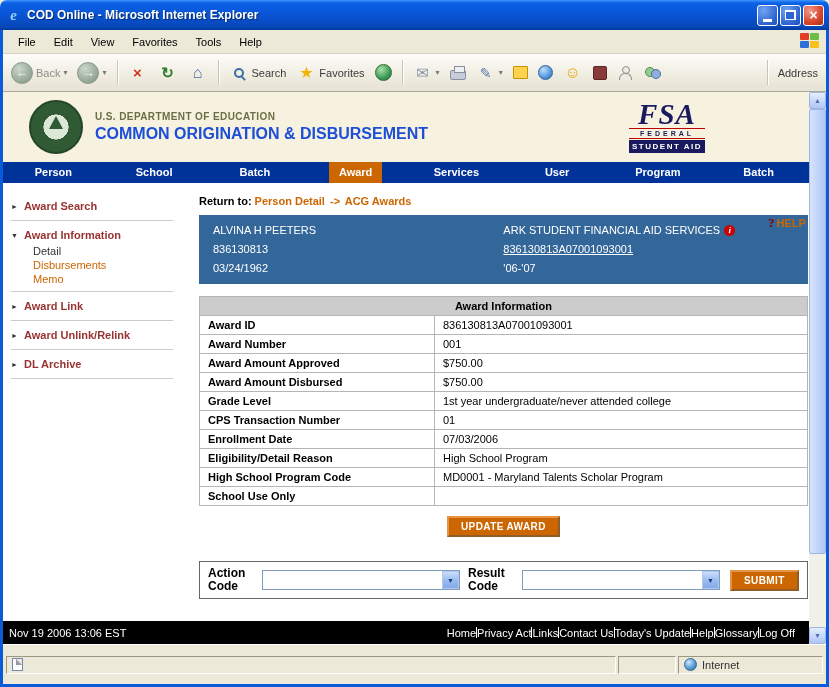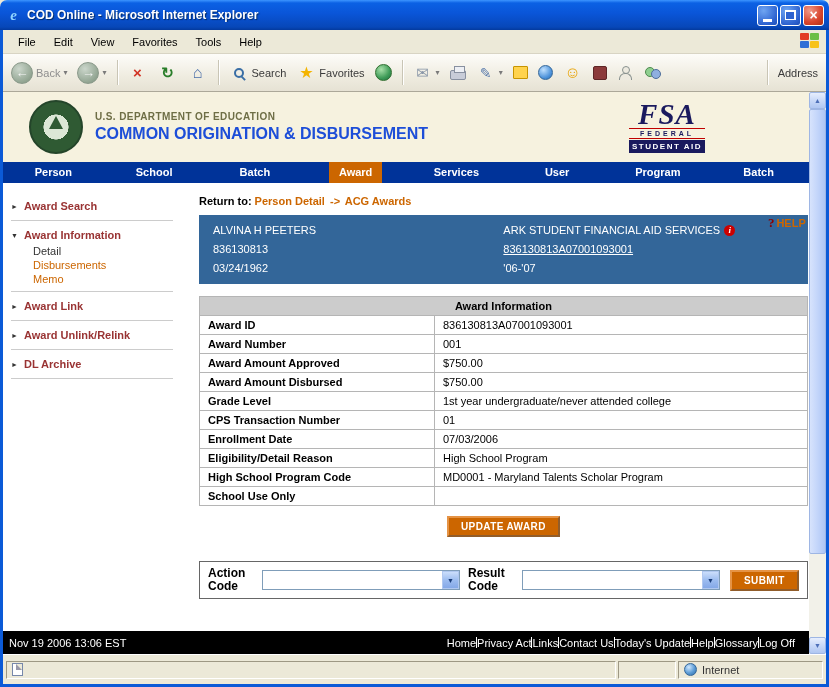--- a/index.html
+++ b/index.html
@@ -145,21 +145,21 @@
 
   
   .scrollbar { width:17px; display:flex; flex-direction:column; background:#F2F1E9; }
   .sc-btn { height:17px; flex:0 0 auto; display:flex; align-items:center; justify-content:center; font-size:7px; color:#4D6FB8;
     background:linear-gradient(180deg,#E7EEFD,#C9D9F8 50%,#B0C7F2); border:1px solid #9EB6E4; border-radius:2px; }
   .sc-track { flex:1; position:relative; }
   .sc-thumb { position:absolute; top:0; left:0; right:0; height:445px;
     background:linear-gradient(90deg,#D7E3FC,#C3D5FA 50%,#AEC6F5); border:1px solid #9EB6E4; border-radius:2px; }
 
   
-  .statusbar { height:30px; background:#ECE9D8; display:flex; align-items:center; gap:2px; padding:2px 3px; border-top:1px solid #fff; flex:0 0 auto; }
+  .statusbar { height:40px; background:#ECE9D8; display:flex; align-items:center; gap:2px; padding:2px 3px; border-top:1px solid #fff; flex:0 0 auto; }
   .sb-panel { border:1px solid; border-color:#9D9884 #FFF #FFF #9D9884; height:18px; display:flex; align-items:center; padding:0 5px; gap:5px; font-size:11px; color:#333; }
   .sb-main { flex:1; }
   .sb-empty { width:58px; }
   .sb-zone { width:145px; }
   .page-ico { width:11px; height:13px; background:#fff; border:1px solid #7788AA; position:relative; }
   .page-ico::after { content:""; position:absolute; top:0; right:0; border:3px solid; border-color:#ECE9D8 #ECE9D8 #99A #99A; }
   .globe-ico { width:13px; height:13px; border-radius:50%; border:1px solid #336699;
     background:radial-gradient(circle at 35% 30%,#CFE8FF,#5B9BD5 55%,#2E6DA4); }
 </style>
 </head>

